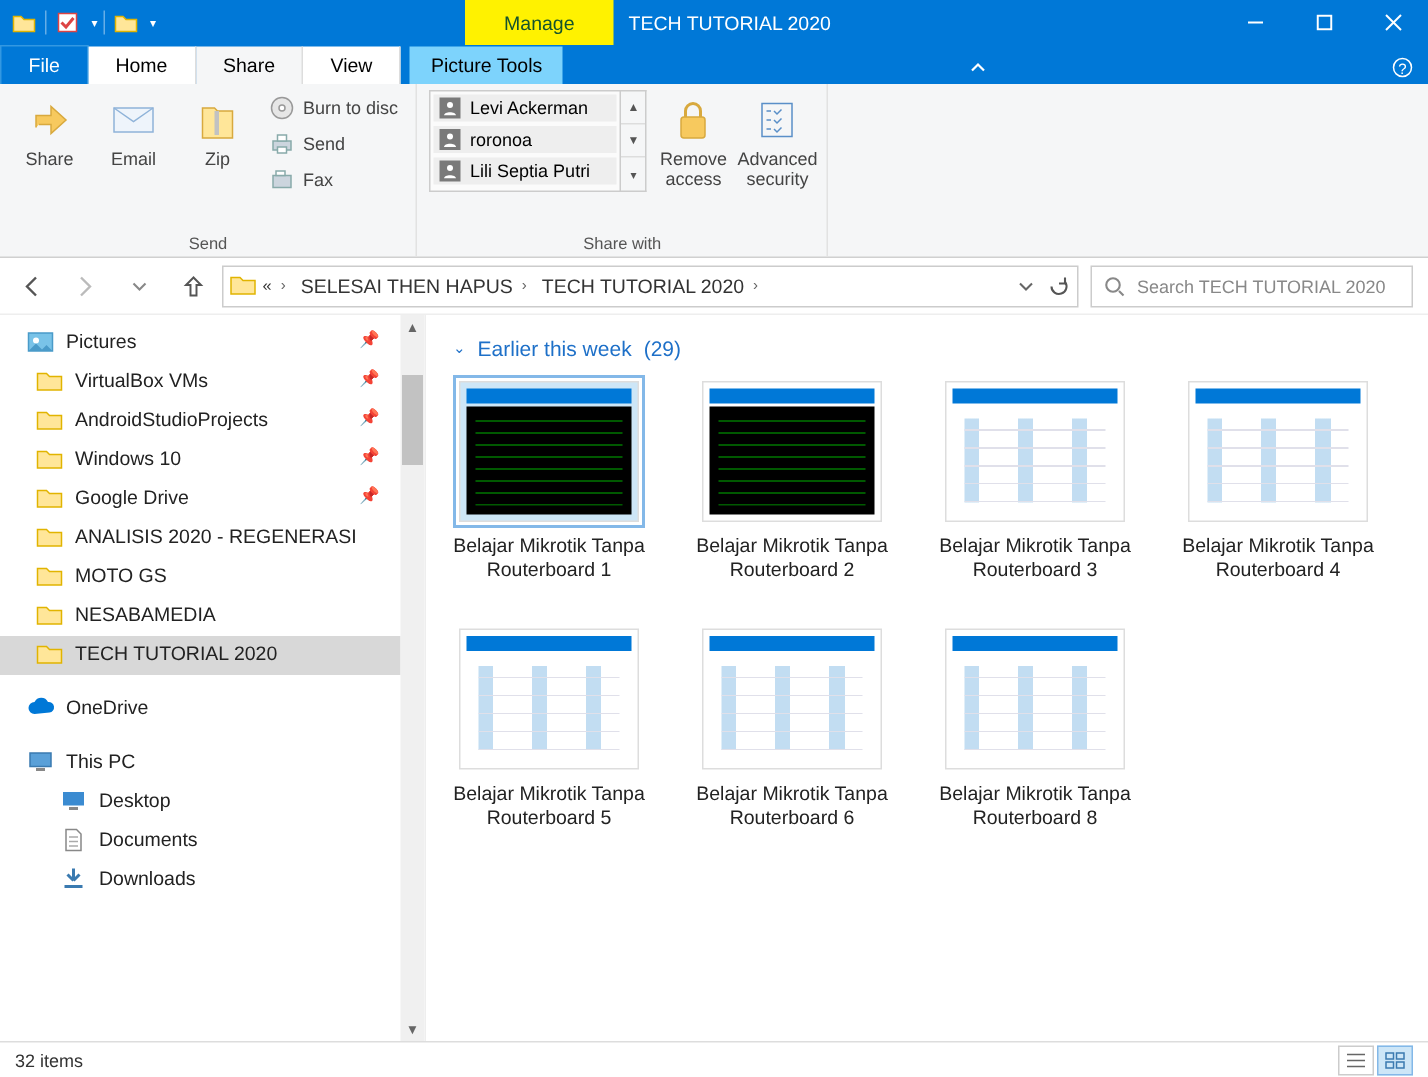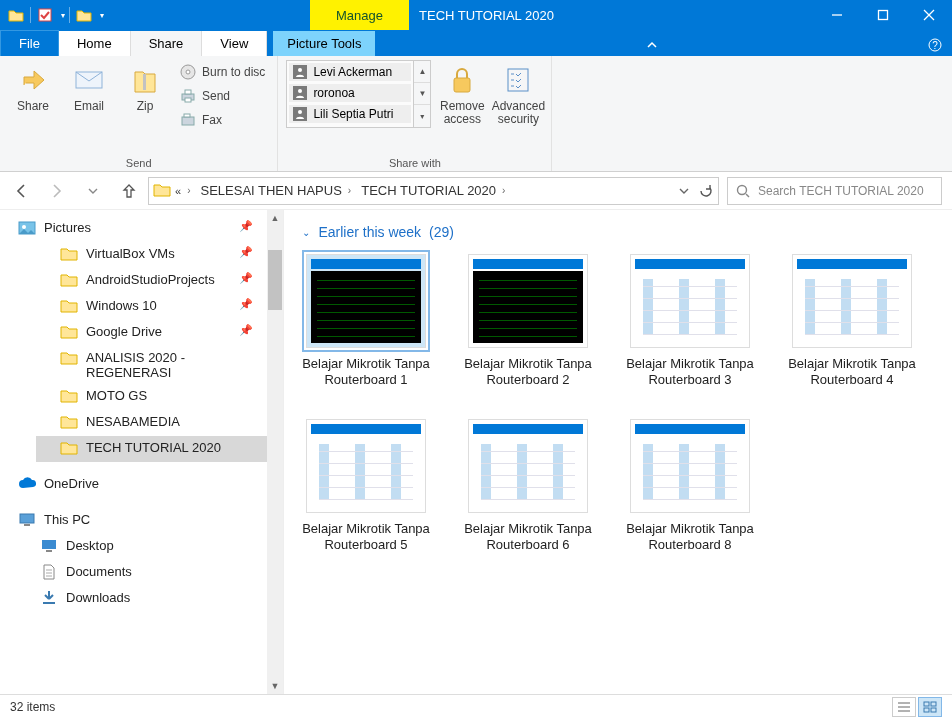--- a/index.html
+++ b/index.html
@@ -56,21 +56,21 @@
 .search-box { width: 215px; height: 28px; border: 1px solid #ccc; display: flex; align-items: center; padding: 0 8px; color: #888; gap: 8px; }
 
 
 .body { display: flex; height: calc(718px - 30px - 26px - 116px - 38px - 24px); }
 .nav-pane { width: 284px; border-right: 1px solid #eee; overflow: hidden; position: relative; }
 .nav-scroll { position: absolute; right: 0; top: 0; width: 16px; height: 100%; background: #f0f0f0; display: flex; flex-direction: column; align-items: center; }
 .nav-scroll .thumb { background: #c2c2c2; width: 14px; height: 60px; margin-top: 24px; }
 .nav-scroll .arr { font-size: 9px; color: #666; height: 16px; display: flex; align-items: center; }
 .tree { padding: 6px 0; width: calc(100% - 16px); }
 .tree-item { display: flex; align-items: flex-start; padding: 4px 8px 4px 18px; font-size: 13px; color: #222; gap: 8px; }
-.tree-item.sub { padding-left: 24px; margin-left: 36px; }
+.tree-item.sub { padding-left: 24px; }
 .tree-item.sub2 { padding-left: 40px; }
 .tree-item.sel { background: #d8d8d8; }
 .tree-item .pin { margin-left: auto; color: #888; font-size: 11px; margin-right: 6px; }
 .tree-spacer { height: 10px; }
 .fic { width: 18px; height: 18px; flex-shrink: 0; }
 
 .content { flex: 1; padding: 10px 18px; overflow: hidden; }
 .group-header { display: flex; align-items: center; gap: 8px; color: #1e70c8; font-size: 14px; margin: 4px 0 14px; }
 .group-header .chev { font-size: 10px; }
 .thumb-grid { display: flex; flex-wrap: wrap; gap: 30px 34px; }

